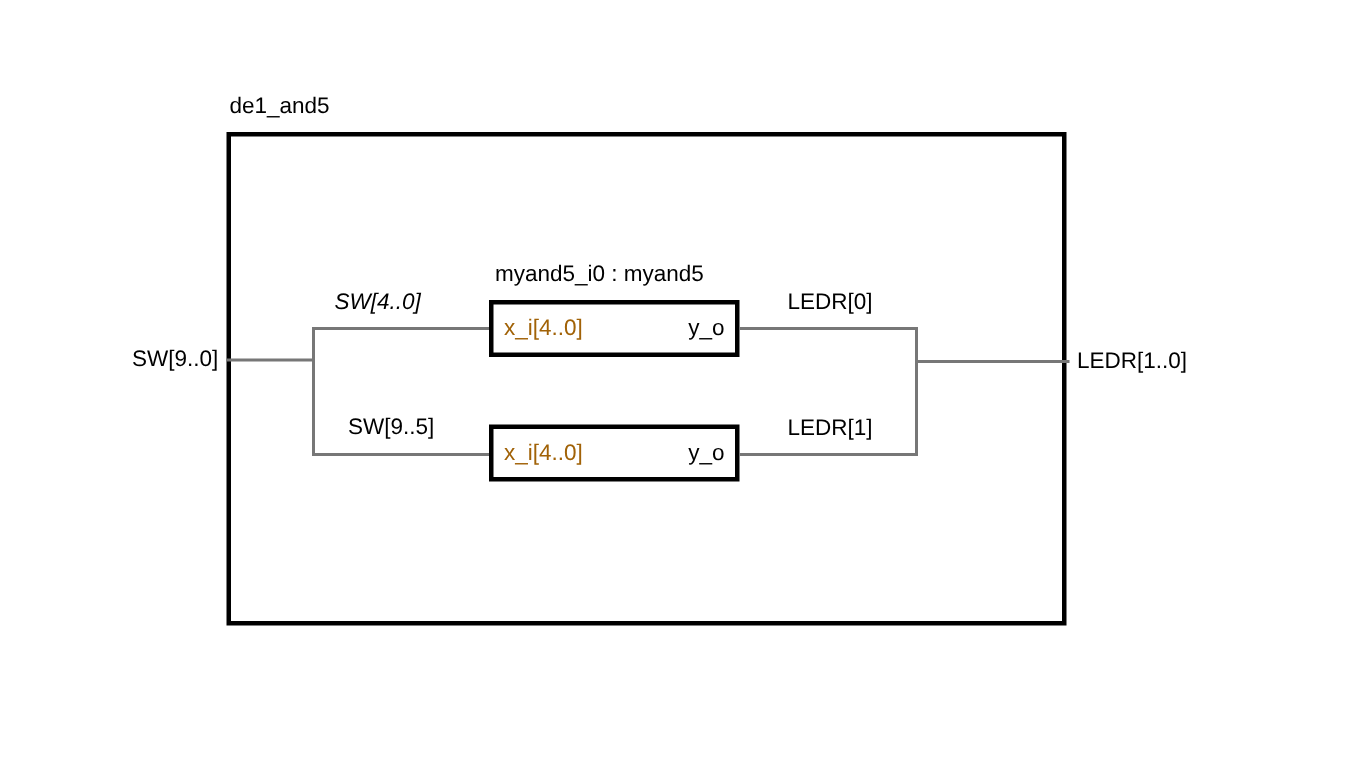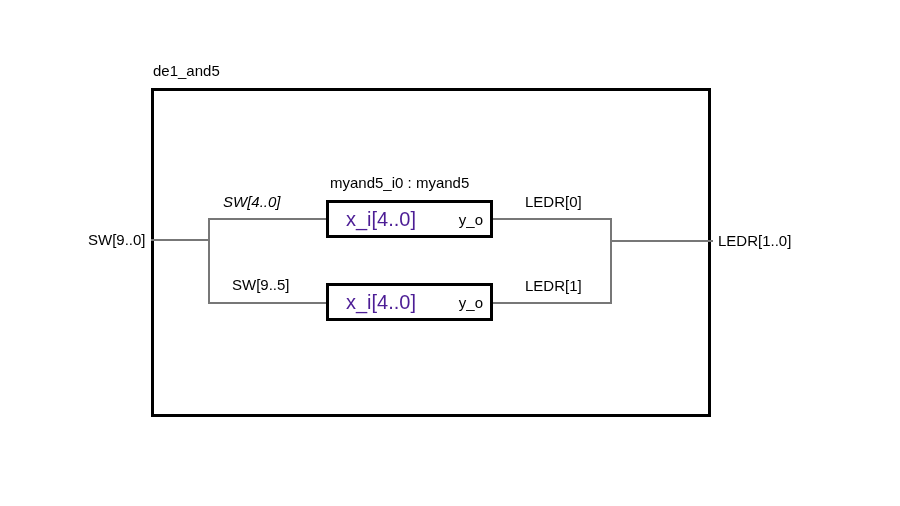--- a/index.html
+++ b/index.html
@@ -55,25 +55,25 @@
     font-size: 15px;
     color: #000000;
     white-space: nowrap;
     text-align: center;
   }
   .inst-label.top    { top: 174px; }
   .inst-label.bottom { top: 257px; }
 
   .port-in {
     position: absolute;
-    left: 17px;
+    left: 7px;
     top: 50%;
     transform: translateY(-50%);
-    font-size: 20px;
-    color: #4c1d95;
+    font-size: 15px;
+    color: #a16207;
     white-space: nowrap;
   }
   .port-out {
     position: absolute;
     right: 7px;
     top: 50%;
     transform: translateY(-50%);
     font-size: 15px;
     color: #000000;
     white-space: nowrap;

